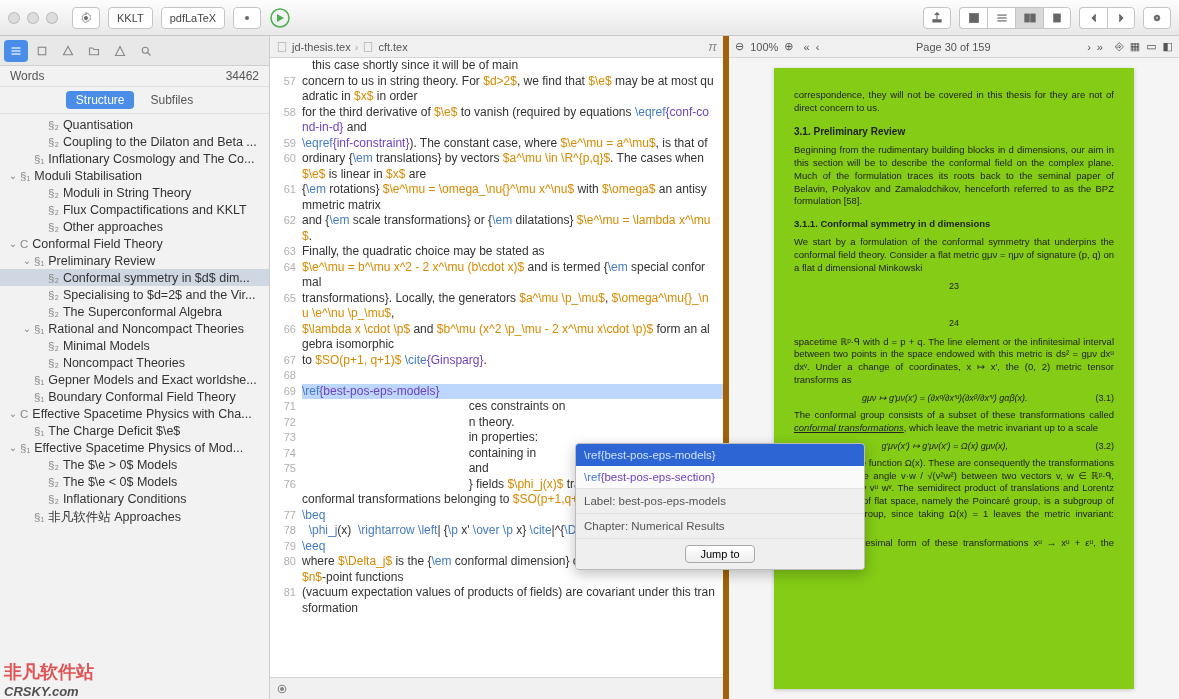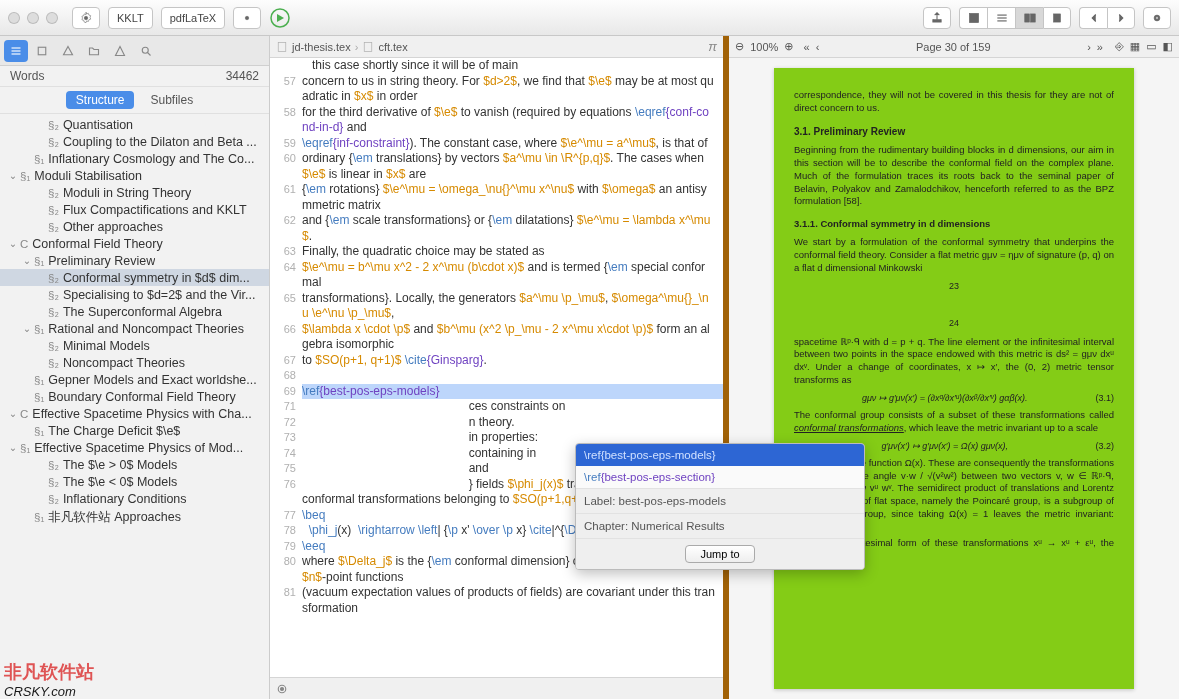--- a/index.html
+++ b/index.html
@@ -498,14 +498,14 @@
         <div class="eqn"><span>g′μν(x′) ↦ g′μν(x′) = Ω(x) gμν(x),</span><span class="eqn-num">(3.2)</span></div>
         <p>for some positive function Ω(x). These are consequently the transformations that preserve the angle v·w / √(v²w²) between two vectors v, w ∈ ℝᵖ·ᑫ, where v·w = gμν vᵘ wᵛ. The semidirect product of translations and Lorentz transformations of flat space, namely the Poincaré group, is a subgroup of the conformal group, since taking Ω(x) = 1 leaves the metric invariant: g′μν(x′) = gμν(x).</p>
         <p>Under the infinitesimal form of these transformations xᵘ → xᵘ + εᵘ, the metric in the flat</p>
       </div>
     </div>
   </div>
 </div>
 
 <div class="watermark">
   <div style="font-size:18px;color:#d44;font-weight:bold">非凡软件站</div>
-  <div style="font-size:13px;color:#000000;font-weight:normal;font-style:italic">CRSKY.com</div>
+  <div style="font-size:13px;color:#404040;font-weight:bold;font-style:italic">CRSKY.com</div>
 </div>
 
 </body></html>

